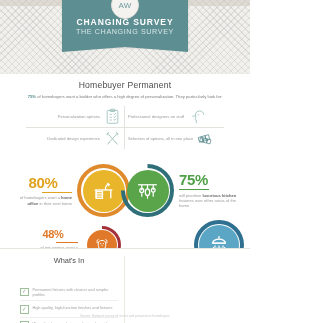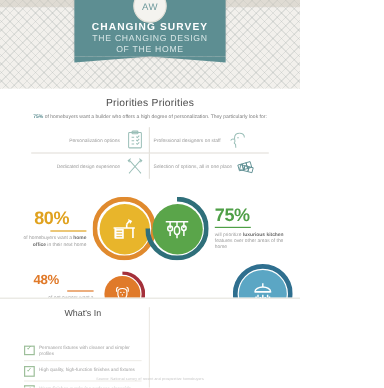--- a/index.html
+++ b/index.html
@@ -137,27 +137,26 @@
 
 <div class="page">
 
   <div class="hero">
     <div class="hero-pattern"></div>
     <div class="hero-band"></div>
     <div class="hero-card">
       <div class="logo">AW</div>
       <div class="hero-title">CHANGING SURVEY</div>
       <div class="hero-sub">
-        <div>THE CHANGING DESIGN</div>
-        <div>OF THE HOME</div>
-      </div>
-    </div>
-  </div>
-
-  <div class="sec-title">Priorities Priorities</div>
+        <div>THE CHANGING SURVEY</div>
+      </div>
+    </div>
+  </div>
+
+  <div class="sec-title">Homebuyer Permanent</div>
   <div class="sec-lede">
     <b>75%</b><span> of homebuyers want a builder who offers a high degree of personalization. They particularly look for:</span>
   </div>
 
   <div class="prio">
 
     <div class="prio-cell c0 rev">
       <div class="prio-ico">
         <svg viewBox="0 0 24 24" width="17" height="17" fill="none" stroke="#9bbfb8" stroke-width="1.2">
           <rect x="4.5" y="3.5" width="15" height="18" rx="1"></rect>
@@ -255,21 +254,21 @@
         <div class="pct" style="color:#4f9f47">75%</div>
         <div class="rule" style="background:#4f9f47"></div>
         <div class="stat-txt">
           <span>will prioritize </span><b>luxurious kitchen</b><span> features over other areas of the home</span>
         </div>
       </div>
     </div>
 
     <div class="stat s3">
       <div style="width:50px">
-        <div class="pct" style="color:#e07a2a;text-align:left;font-size:11px;line-height:11px">48%</div>
+        <div class="pct" style="color:#e07a2a;text-align:center;font-size:11px;line-height:11px">48%</div>
         <div class="rule" style="background:#e07a2a;margin-left:auto;width:22px"></div>
         <div class="stat-txt" style="text-align:right">
           <span>of pet owners want a </span><b>dedicated space for their pet</b><span></span>
         </div>
       </div>
       <div class="ring" style="width:38px;height:38px">
         <div class="arc" style="border:3px solid #a4303a;clip-path:polygon(50% 0,100% 0,100% 100%,20% 100%,50% 60%,50% 0)"></div>
         <div class="disc" style="width:30px;height:30px;background:#e07a2a">
           <svg viewBox="0 0 24 24" width="18" height="18" fill="none" stroke="#ffffff" stroke-width="1.3">
             <path d="M7.5 4.5c-1.2 0-2 1.1-2 2.6v2.4M16.5 4.5c1.2 0 2 1.1 2 2.6v2.4"></path>

